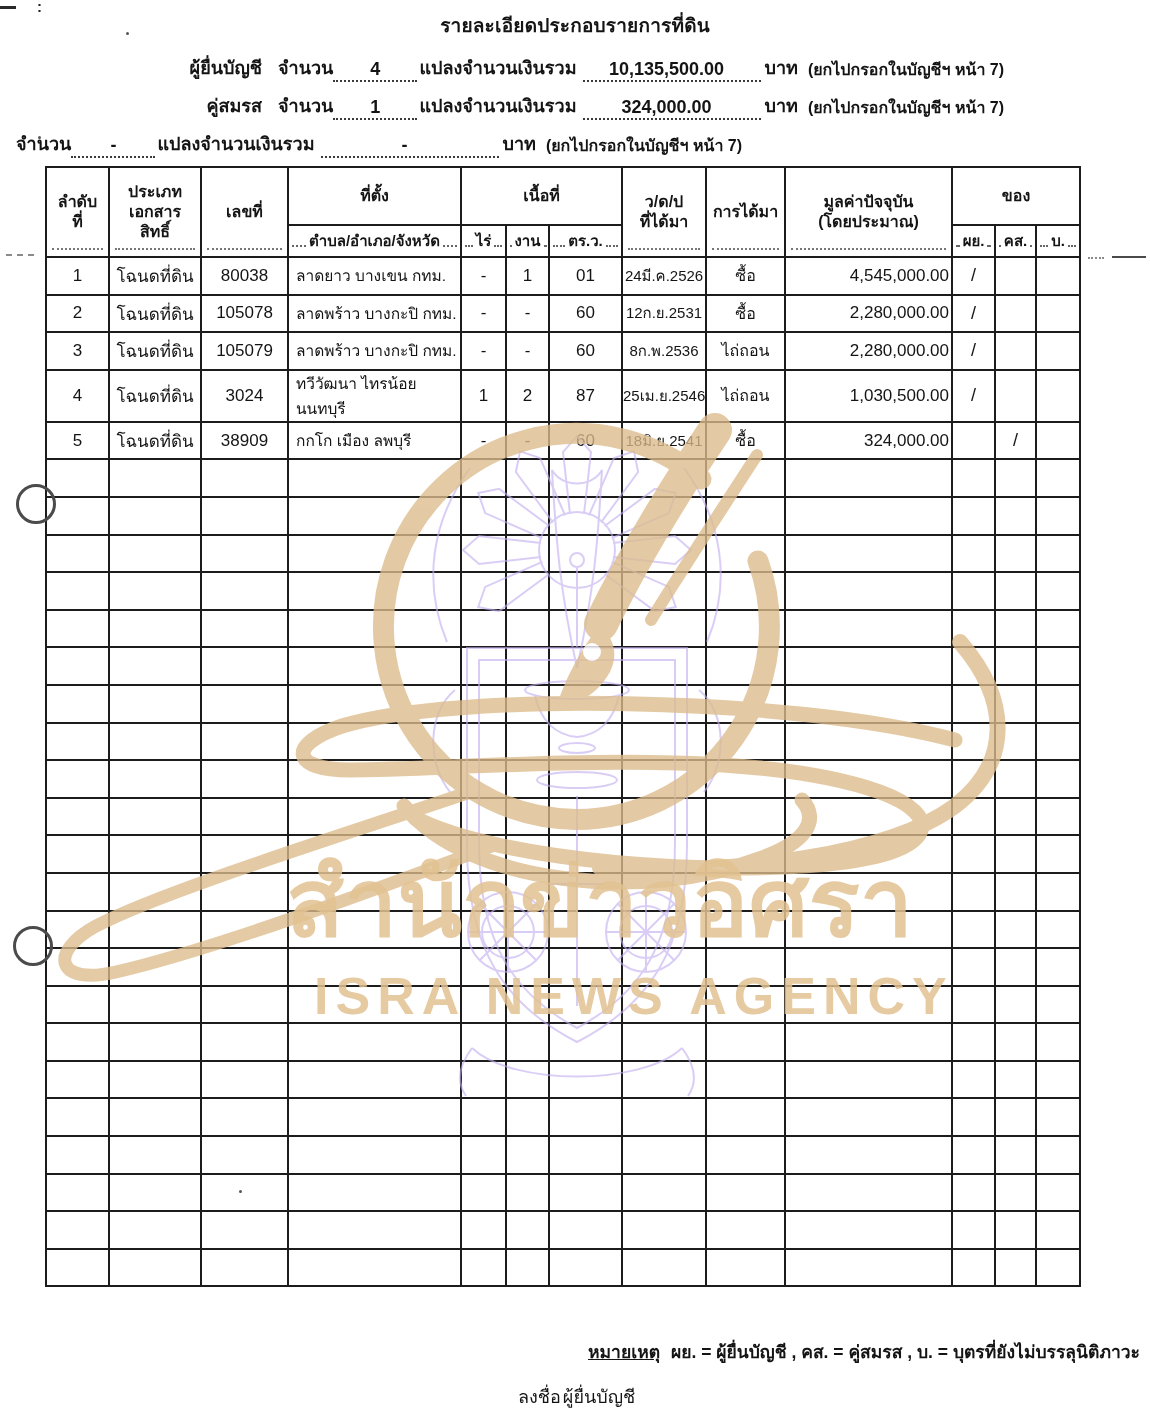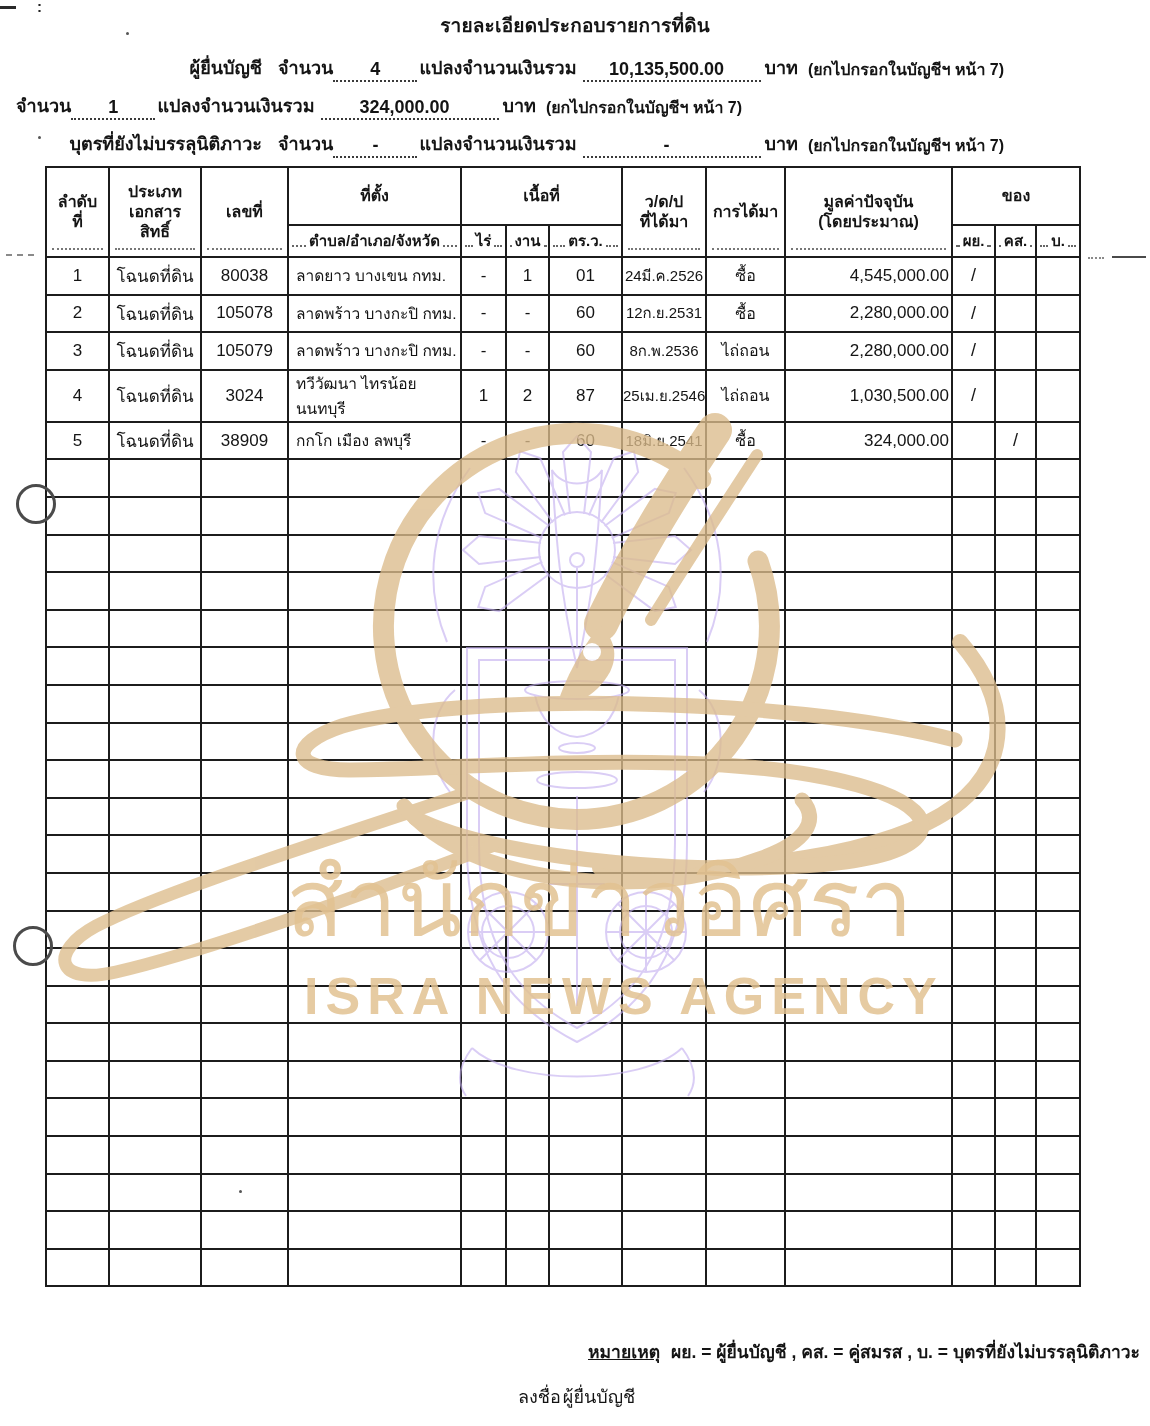--- a/index.html
+++ b/index.html
@@ -52,22 +52,22 @@
   .mdash.r1{left:1088px;top:257px;width:16px;border-top-style:dotted;}
   .mdash.r2{left:1112px;top:256px;width:34px;border-top-color:#4a4a4a;border-top-style:solid;}
   
   .hole{position:absolute;width:40px;height:40px;border-radius:50%;
     border:3px solid #4b4b4b;box-sizing:border-box;background:transparent;z-index:6;}
   .hole.h1{left:16px;top:484px;}
   .hole.h2{left:13px;top:926px;}
   
   .wm{position:absolute;left:0;top:0;pointer-events:none;z-index:4;}
   .wm-thai{position:absolute;left:286px;top:856px;width:600px;font-size:95px;line-height:1.0;
-    font-weight:normal;color:#e2c292;opacity:.85;white-space:nowrap;z-index:4;pointer-events:none;}
-  .wm-en{position:absolute;left:304px;top:966px;font-size:52px;font-weight:bold;letter-spacing:7px;
+    font-weight:bold;color:#e2c292;opacity:.85;white-space:nowrap;z-index:4;pointer-events:none;}
+  .wm-en{position:absolute;left:314px;top:966px;font-size:52px;font-weight:bold;letter-spacing:7px;
     color:#e2c292;opacity:.85;white-space:nowrap;z-index:4;pointer-events:none;text-align:right;}
   
   .note{position:absolute;left:588px;top:1294px;font-size:17.5px;font-weight:bold;white-space:nowrap;z-index:5;margin-top:44px;}
   .note .u{text-decoration:underline;margin-right:6px;}
   .signline{position:absolute;left:518px;top:1382px;display:flex;font-size:18px;font-weight:normal;z-index:5;}
   .sig-dotted{width:388px;border-bottom:2.5px dotted #2e2e2e;position:relative;height:34px;}
   .sig-rank{position:absolute;left:10px;bottom:2px;font-size:17.5px;}
   .sig-svg{position:absolute;left:96px;bottom:-4px;}
   .sig-role{margin-left:2px;}
 </style>
@@ -87,30 +87,30 @@
     <span class="owner">ผู้ยื่นบัญชี</span>
     <span class="cnt-label">จำนวน</span>
     <span class="dfield count">4</span>
     <span class="unit">แปลง</span>
     <span class="amt-label">จำนวนเงินรวม</span>
     <span class="dfield amount">10,135,500.00</span>
     <span class="baht">บาท</span>
     <span class="carry">(ยกไปกรอกในบัญชีฯ หน้า 7)</span>
   </div>
   <div class="sline">
+    <span class="owner">คู่สมรส</span>
     <span class="cnt-label">จำนวน</span>
     <span class="dfield count">1</span>
     <span class="unit">แปลง</span>
     <span class="amt-label">จำนวนเงินรวม</span>
     <span class="dfield amount">324,000.00</span>
     <span class="baht">บาท</span>
     <span class="carry">(ยกไปกรอกในบัญชีฯ หน้า 7)</span>
   </div>
   <div class="sline">
-    <span class="owner">บุตรที่ยังไม่บรรลุนิติภาวะ</span>
     <span class="cnt-label">จำนวน</span>
     <span class="dfield count">-</span>
     <span class="unit">แปลง</span>
     <span class="amt-label">จำนวนเงินรวม</span>
     <span class="dfield amount">-</span>
     <span class="baht">บาท</span>
     <span class="carry">(ยกไปกรอกในบัญชีฯ หน้า 7)</span>
   </div>
 </div>
 

